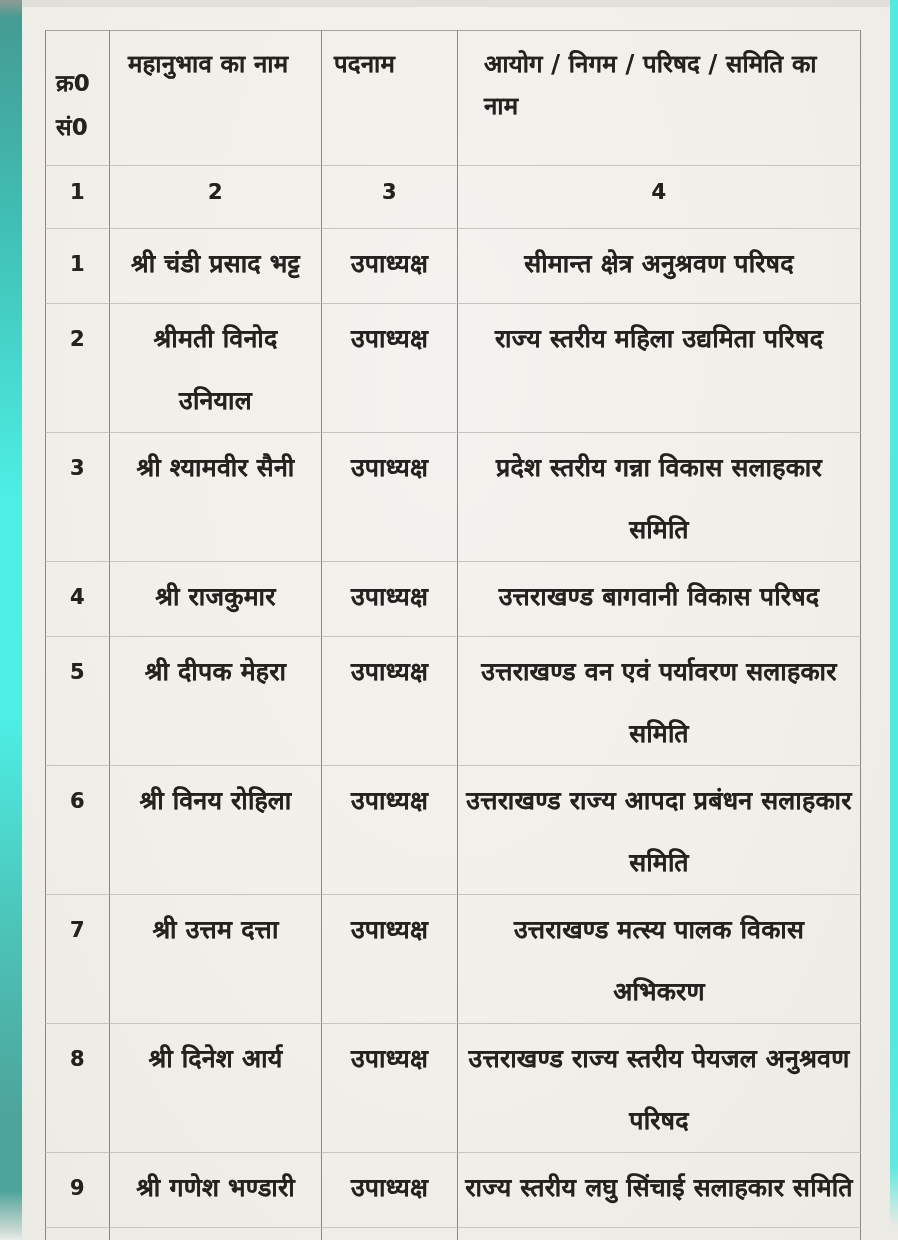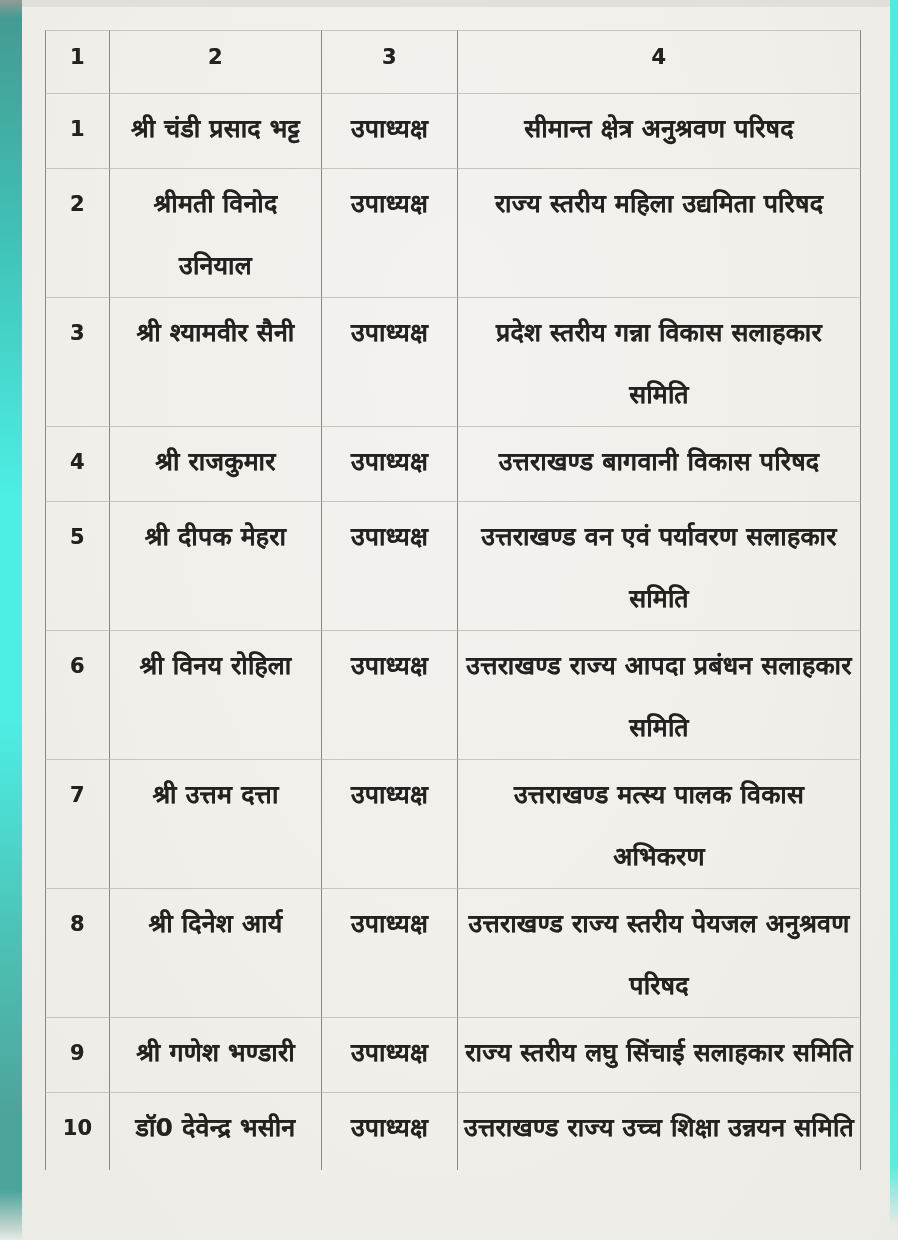--- a/index.html
+++ b/index.html
@@ -114,20 +114,27 @@
   <div class="strip-right"></div>
 
   <table class="doc-table">
     <colgroup>
       <col style="width:64px">
       <col style="width:212px">
       <col style="width:136px">
       <col style="width:404px">
     </colgroup>
     <tbody>
+      <tr class="hdr" style="height:135px">
+        <td class="c1">क्र0
+सं0</td>
+        <td class="c2">महानुभाव का नाम</td>
+        <td class="c3">पदनाम</td>
+        <td class="c4">आयोग / निगम / परिषद / समिति का नाम</td>
+      </tr>
       <tr class="nums" style="height:63px">
         <td class="c1">1</td>
         <td class="c2">2</td>
         <td class="c3">3</td>
         <td class="c4">4</td>
       </tr>
       <tr style="height:75px">
         <td class="c1">1</td>
         <td class="c2">श्री चंडी प्रसाद भट्ट</td>
         <td class="c3">उपाध्यक्ष</td>

